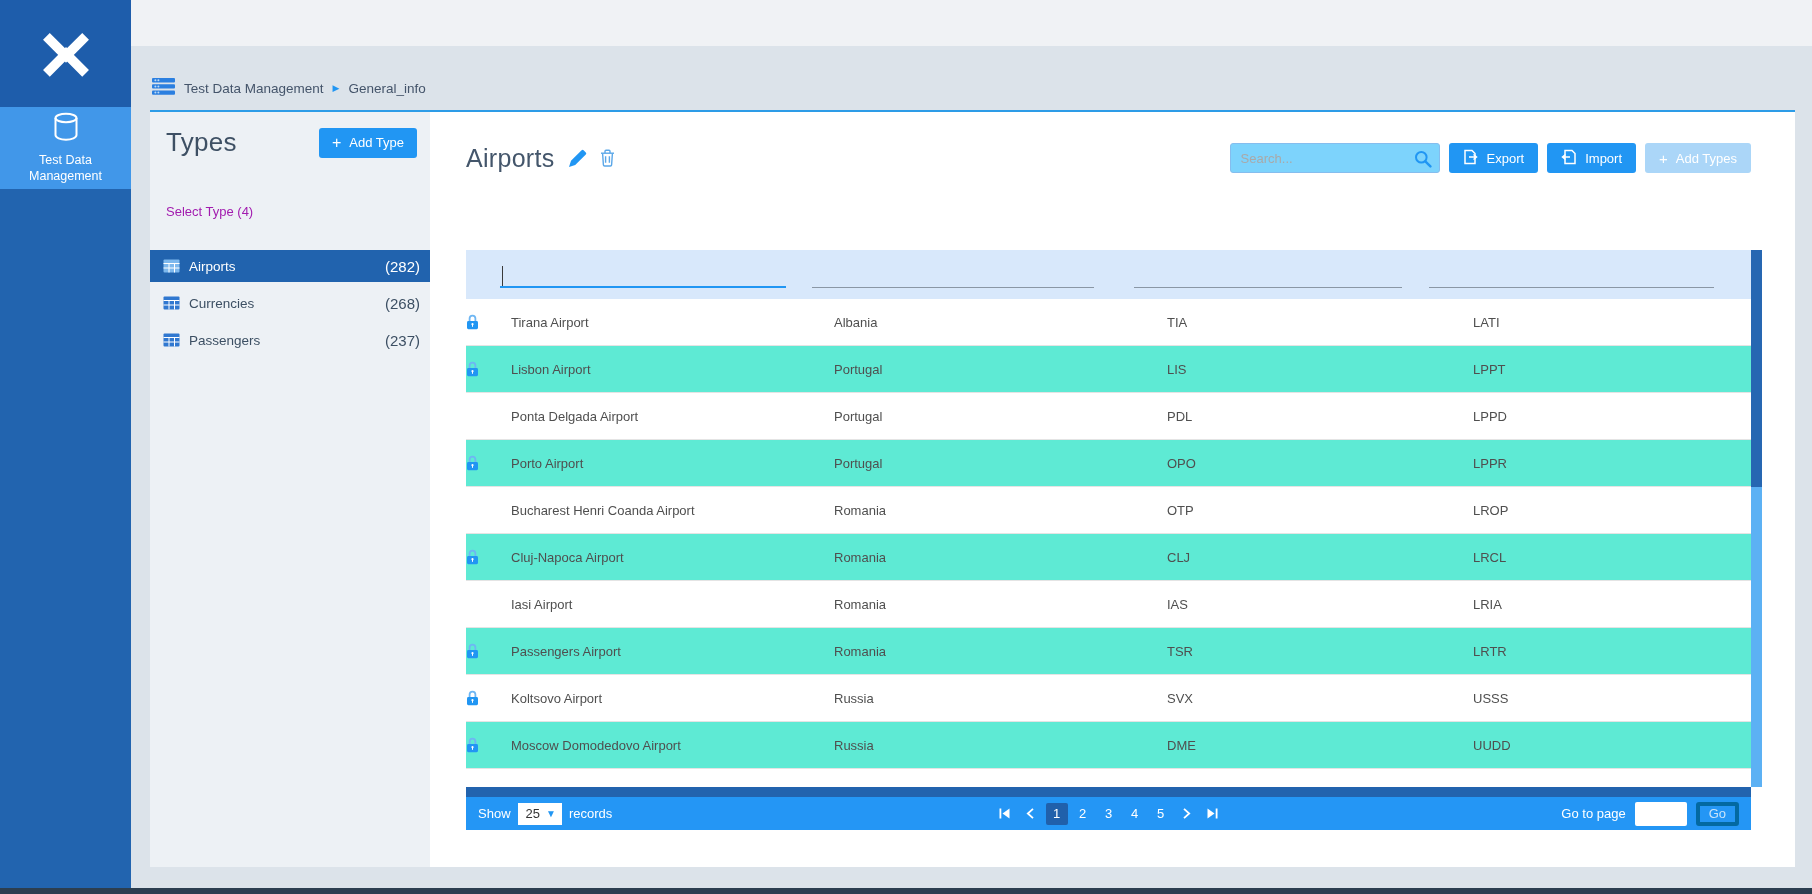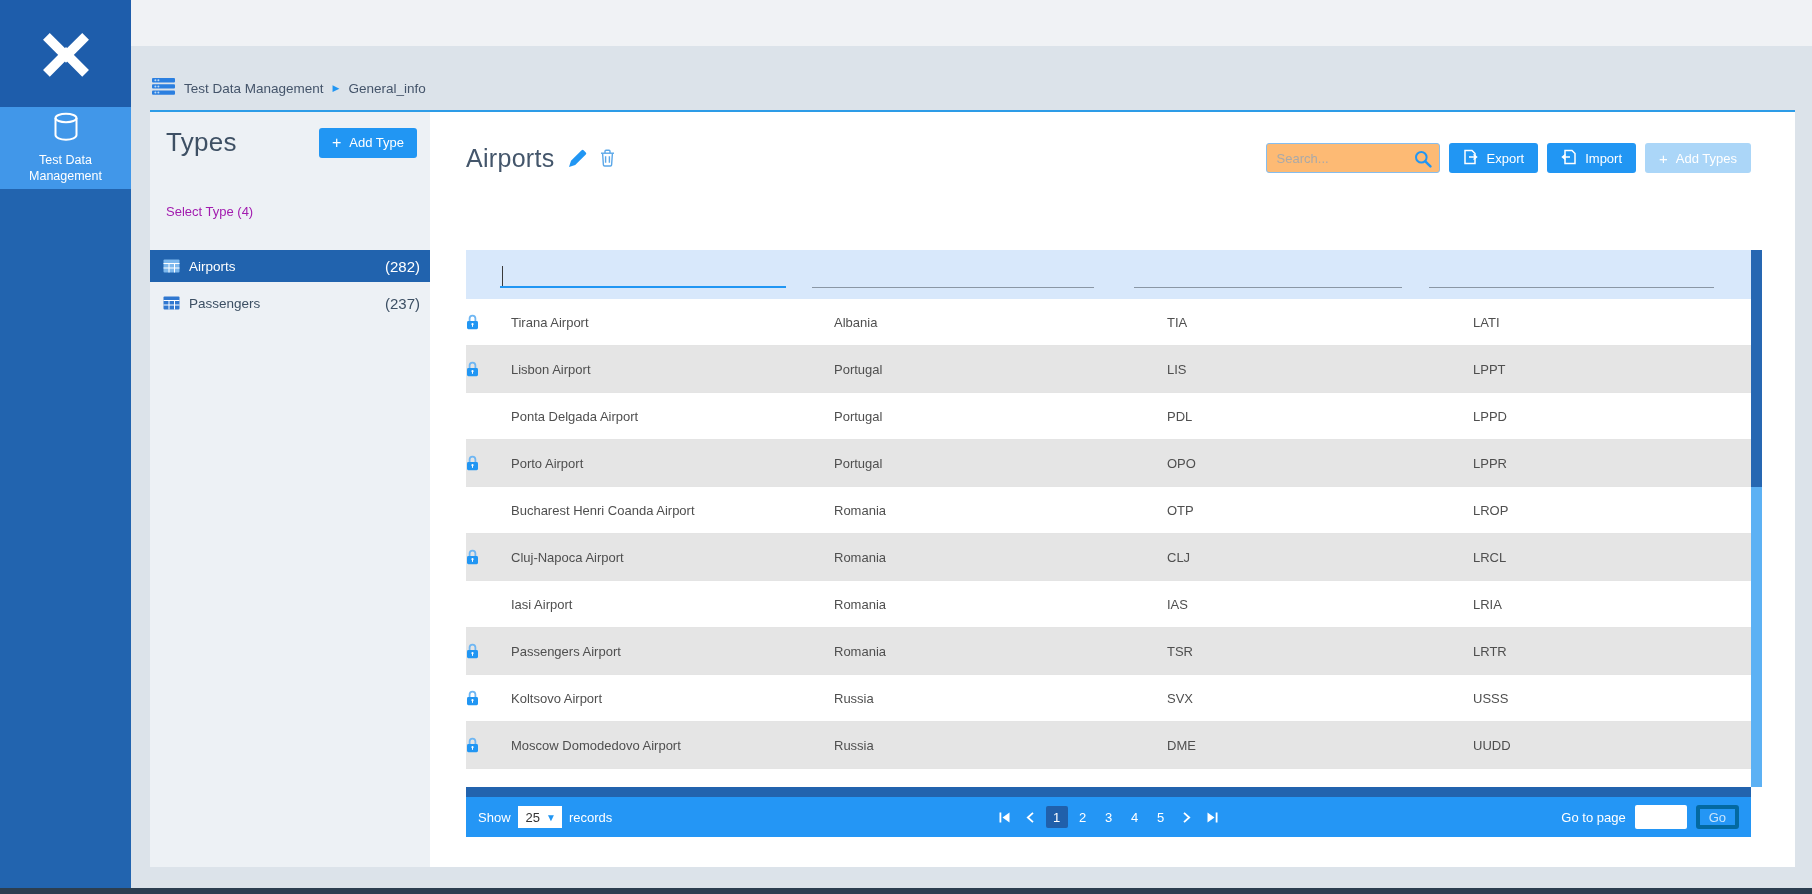--- a/index.html
+++ b/index.html
@@ -53,21 +53,21 @@
   .type-item.selected { background:#2163ae; color:#fff; }
   .type-item .t-icon { margin-right:9px; display:flex; }
   .type-count { margin-left:auto; font-size:15px; }
 
   
   .table-area { flex:1; position:relative; background:#fff; }
   .table-toolbar { position:absolute; top:30px; left:36px; right:44px; height:32px; display:flex; align-items:center; }
   .table-title { font-size:25px; font-weight:400; color:#44566b; letter-spacing:.3px; }
   .title-icon { margin-left:13px; display:flex; cursor:pointer; }
   .toolbar-right { margin-left:auto; display:flex; align-items:center; gap:9px; }
-  .search-wrap { position:relative; width:174px; height:30px; background:#fdba74; border:1px solid #85bdee; border-radius:3px; }
+  .search-wrap { position:relative; width:210px; height:30px; background:#7dd3fc; border:1px solid #85bdee; border-radius:3px; }
   .search-wrap input {
     width:100%; height:100%; border:none; outline:none; background:transparent;
     padding:0 30px 0 10px; font-size:13px; color:#555; font-family:inherit;
   }
   .search-wrap input::placeholder { color:#a9a9a9; }
   .search-icon { position:absolute; right:7px; top:6px; cursor:pointer; }
   .btn {
     height:30px; background:#2196f3; color:#fff; border:none; border-radius:3px;
     font-size:13px; display:flex; align-items:center; gap:8px; padding:0 14px;
     font-family:inherit; cursor:pointer;
@@ -82,27 +82,27 @@
   .filter-row { position:absolute; top:138px; left:36px; right:44px; height:49px; background:#d8e8fb; align-items:flex-end; }
   .filter-cell { padding-bottom:11px; position:relative; }
   .filter-input { height:24px; position:relative; cursor:text; }
   .filter-input.focused { border-bottom:2px solid #2196f3; }
   .filter-input.idle { border-bottom:1px solid #8a97a5; }
   .caret { position:absolute; left:2px; top:2px; width:1px; height:20px; background:#3a3a3a; }
   .w1{width:286px;} .w2{width:282px;} .w3{width:268px;} .w4{width:285px;}
 
   .rows { position:absolute; top:187px; left:36px; right:44px; }
   .row { height:47px; font-size:13px; color:#4f4f4f; border-bottom:1px solid #e4e4e4; cursor:pointer;gap:11px; }
-  .row.alt { background:#e5e5e5; }
+  .row.alt { background:#5eead4; }
   .row .c-lock { display:flex; }
 
   
   .footer-dark { position:absolute; left:36px; right:44px; top:675px; height:10px; background:#2263ae; }
   .footer {
-    position:absolute; left:36px; right:44px; top:685px; height:40px; background:#2496f5;
+    position:absolute; left:36px; right:44px; top:685px; height:33px; background:#2496f5;
     display:flex; align-items:center; color:#fff; font-size:13px; padding:0 12px;
   }
   .page-size {
     background:#fff; color:#333; height:22px; margin:0 7px; padding:0 6px 0 8px;
     display:flex; align-items:center; gap:6px; cursor:pointer; font-size:13px;
   }
   .page-size .caret-down { color:#2196f3; font-size:10px; }
   .pager { position:absolute; left:50%; transform:translateX(-50%); display:flex; align-items:center; gap:4px; }
   .pg-btn { width:22px; height:22px; display:flex; align-items:center; justify-content:center; cursor:pointer; }
   .pg-num { width:22px; height:22px; display:flex; align-items:center; justify-content:center; border-radius:2px; cursor:pointer; font-size:13px; }
@@ -184,20 +184,32 @@
         </div>
         <div class="type-item">
           <span class="t-icon">
             <svg width="17" height="14" viewBox="0 0 17 14">
   <rect x="0.5" y="0.5" width="16" height="13" rx="1" fill="#3078d0"></rect>
   <g stroke="#fff" stroke-width="1">
                 <path d="M0.5 4.5 h16 M0.5 9 h16 M6 4.5 V13.5 M11.5 4.5 V13.5"></path>
               </g>
 </svg>
           </span>
+          <span>Currencies</span>
+          <span class="type-count">(268)</span>
+        </div>
+        <div class="type-item">
+          <span class="t-icon">
+            <svg width="17" height="14" viewBox="0 0 17 14">
+  <rect x="0.5" y="0.5" width="16" height="13" rx="1" fill="#3078d0"></rect>
+  <g stroke="#fff" stroke-width="1">
+                <path d="M0.5 4.5 h16 M0.5 9 h16 M6 4.5 V13.5 M11.5 4.5 V13.5"></path>
+              </g>
+</svg>
+          </span>
           <span>Passengers</span>
           <span class="type-count">(237)</span>
         </div>
       </div>
   </div>
 
   <div class="table-area">
 
     <div class="table-toolbar">
       <div class="table-title">Airports</div>

